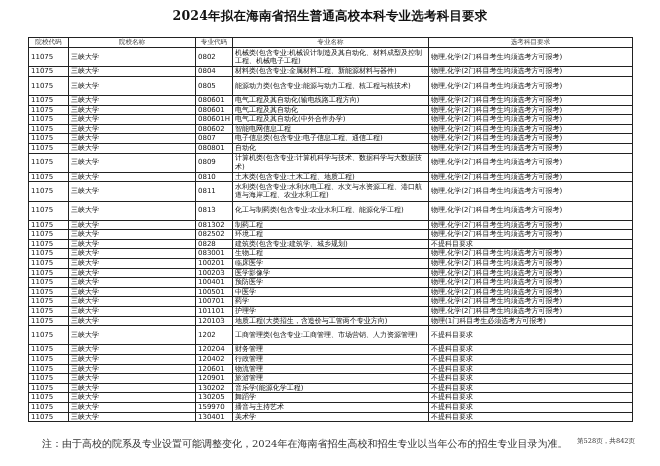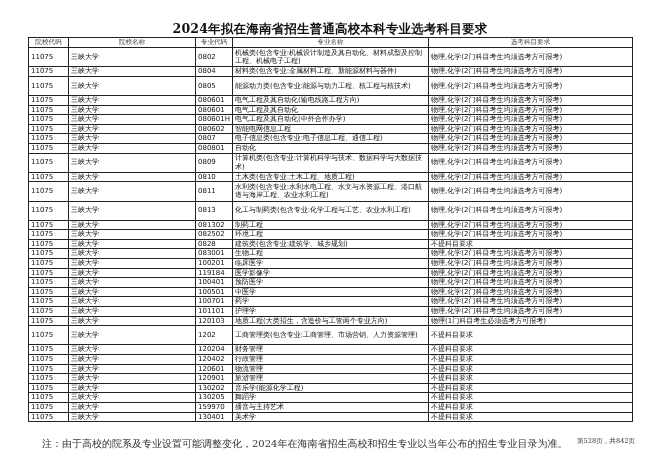--- a/index.html
+++ b/index.html
@@ -1,18 +1,18 @@
 <!DOCTYPE html>
 <html><head>
 <meta charset="utf-8">
 <style>
   html, body { margin: 0; padding: 0; background: #ffffff; }
   body { width: 660px; height: 466px; position: relative; overflow: hidden;
          font-family: "DejaVu Sans", "Liberation Sans", sans-serif; color: #111; }
-  .title { position: absolute; left: 0; top: 21px; width: 660px; text-align: center;
+  .title { position: absolute; left: 0; top: 8px; width: 660px; text-align: center;
            font-family: "DejaVu Serif", "Liberation Serif", serif; font-size: 12.5px;
            font-weight: bold; letter-spacing: 0.2px; }
   table { position: absolute; left: 28px; top: 37px; width: 604px;
           border-collapse: collapse; table-layout: fixed; }
   td, th { border: 1px solid #222; padding: 0 2px; font-size: 7px; line-height: 8.6px;
            vertical-align: middle; overflow: hidden; white-space: nowrap; font-weight: normal; }
   th { height: 9px; color: #444; font-family: "DejaVu Serif", "Liberation Serif", serif;
        font-size: 6.6px; text-align: center; margin-top: 12px; }
   tr.r1 td { height: 8.6px; }
   tr.r2 td { height: 18.2px; }
@@ -129,21 +129,21 @@
         <td class="code">11075</td>
         <td>三峡大学</td>
         <td>0811</td>
         <td class="major">水利类(包含专业:水利水电工程、水文与水资源工程、港口航道与海岸工程、农业水利工程)</td>
         <td>物理,化学(2门科目考生均须选考方可报考)</td>
       </tr>
       <tr class="r2">
         <td class="code">11075</td>
         <td>三峡大学</td>
         <td>0813</td>
-        <td class="major">化工与制药类(包含专业:化学工程与工艺、农业水利工程)</td>
+        <td class="major">化工与制药类(包含专业:农业水利工程、能源化学工程)</td>
         <td>物理,化学(2门科目考生均须选考方可报考)</td>
       </tr>
       <tr class="r1">
         <td class="code">11075</td>
         <td>三峡大学</td>
         <td>081302</td>
         <td class="major">制药工程</td>
         <td>物理,化学(2门科目考生均须选考方可报考)</td>
       </tr>
       <tr class="r1">
@@ -170,21 +170,21 @@
       <tr class="r1">
         <td class="code">11075</td>
         <td>三峡大学</td>
         <td>100201</td>
         <td class="major">临床医学</td>
         <td>物理,化学(2门科目考生均须选考方可报考)</td>
       </tr>
       <tr class="r1">
         <td class="code">11075</td>
         <td>三峡大学</td>
-        <td>119184</td>
+        <td>100203</td>
         <td class="major">医学影像学</td>
         <td>物理,化学(2门科目考生均须选考方可报考)</td>
       </tr>
       <tr class="r1">
         <td class="code">11075</td>
         <td>三峡大学</td>
         <td>100401</td>
         <td class="major">预防医学</td>
         <td>物理,化学(2门科目考生均须选考方可报考)</td>
       </tr>

